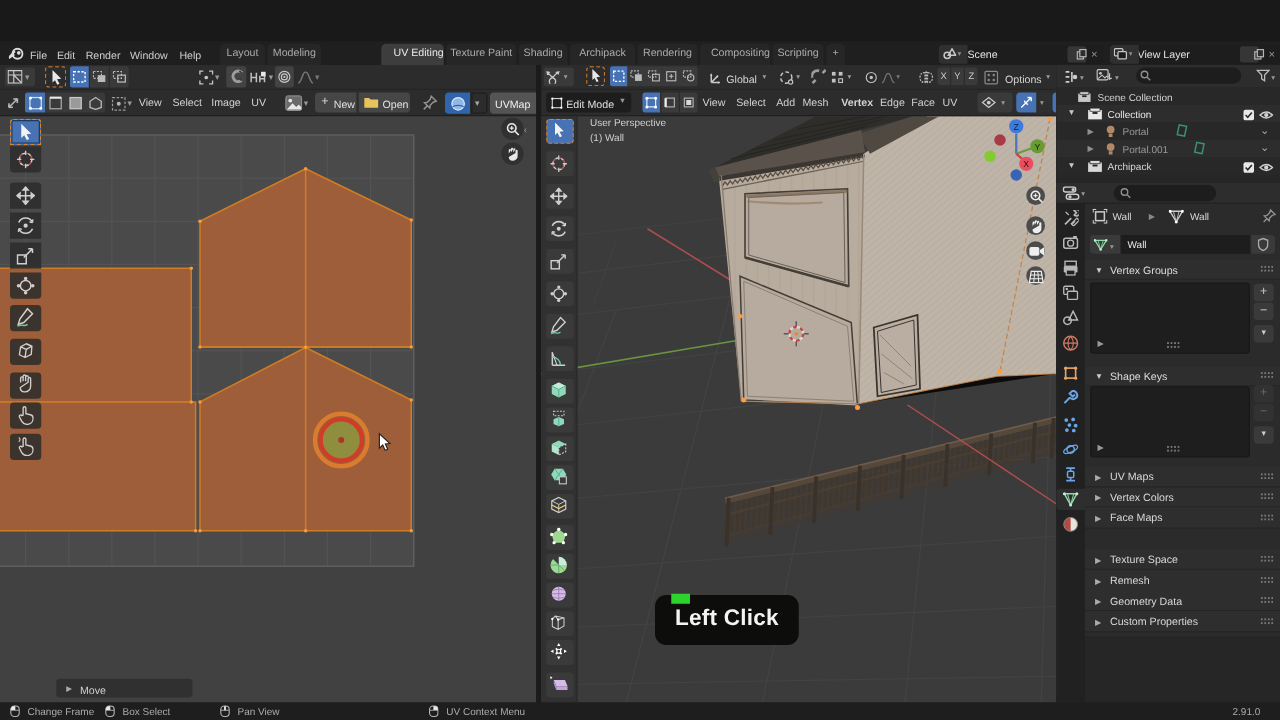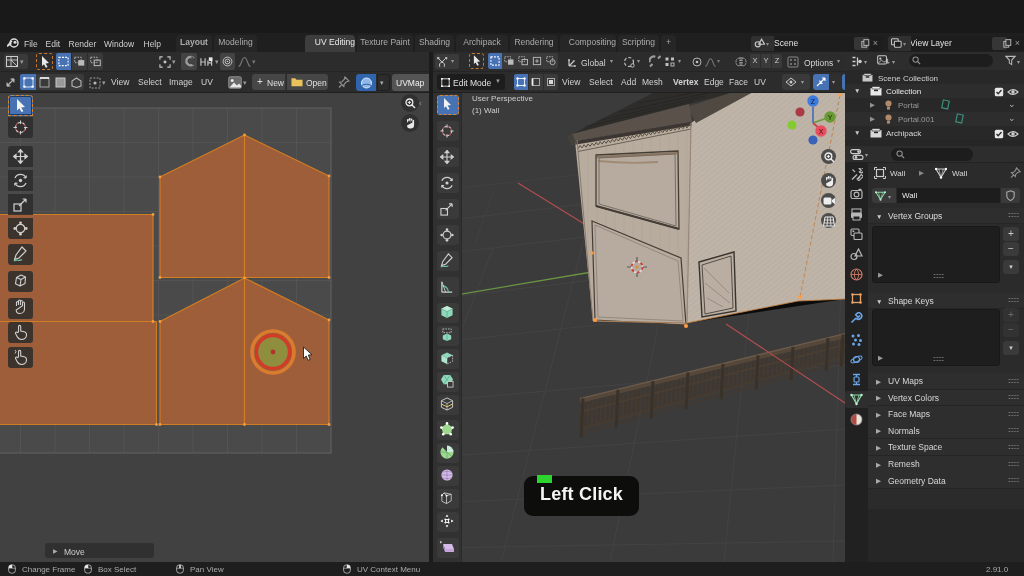--- a/index.html
+++ b/index.html
@@ -29,21 +29,21 @@
   <circle cx="14" cy="12" r="8" fill="none" stroke="#dcdcdc" stroke-width="3"></circle>
   <circle cx="16" cy="10.5" r="3" fill="#dcdcdc"></circle>
   <path d="M1 17 L10 8 M0 19 L9 13" stroke="#dcdcdc" stroke-width="3" fill="none"></path>
 </svg>
 <div class="abs txt" style="left:24px;top:38.5px;font-size:8.5px;">File</div>
 <div class="abs txt" style="left:45.5px;top:38.5px;font-size:8.5px;">Edit</div>
 <div class="abs txt" style="left:68.5px;top:38.5px;font-size:8.5px;">Render</div>
 <div class="abs txt" style="left:104px;top:38.5px;font-size:8.5px;">Window</div>
 <div class="abs txt" style="left:143.5px;top:38.5px;font-size:8.5px;">Help</div>
 
-<div class="wtab" style="left:176px;width:36px;font-weight:bold;">Layout</div>
+<div class="wtab" style="left:176px;width:36px;">Layout</div>
 <div class="wtab" style="left:214px;width:43px;">Modeling</div>
 <div class="wtab" style="left:259px;width:44px;margin-top:44px;">Sculpting</div>
 <div class="wtab wtab-a" style="left:305px;width:50px;text-align:right;">UV Editing</div>
 <div class="wtab" style="left:357px;width:56px;">Texture Paint</div>
 <div class="wtab" style="left:415px;width:39px;">Shading</div>
 <div class="wtab" style="left:456px;width:52px;">Archipack</div>
 <div class="wtab" style="left:510px;width:48px;">Rendering</div>
 <div class="wtab" style="left:560px;width:56px;text-align:right;">Compositing</div>
 <div class="wtab" style="left:618px;width:41px;">Scripting</div>
 <div class="wtab" style="left:661px;width:15px;">+</div>
@@ -980,38 +980,38 @@
   <div class="prow" style="top:226.5px;">
         <span class="ar">▶</span>
         <span class="tt">UV Maps</span>
         <span class="dd dots"></span>
       </div>
   <div class="prow" style="top:259.7px;">
         <span class="ar">▶</span>
         <span class="tt">Face Maps</span>
         <span class="dd dots"></span>
       </div>
-  <div class="prow" style="top:276.3px;">
-        <span class="ar">▶</span>
-        <span class="tt">Normals</span>
-        <span class="dd dots"></span>
-      </div>
   <div class="prow" style="top:292.9px;">
         <span class="ar">▶</span>
         <span class="tt">Texture Space</span>
         <span class="dd dots"></span>
       </div>
   <div class="prow" style="top:309.5px;">
         <span class="ar">▶</span>
         <span class="tt">Remesh</span>
         <span class="dd dots"></span>
       </div>
   <div class="prow" style="top:326.1px;">
         <span class="ar">▶</span>
         <span class="tt">Geometry Data</span>
+        <span class="dd dots"></span>
+      </div>
+  <div class="prow" style="top:342.7px;">
+        <span class="ar">▶</span>
+        <span class="tt">Custom Properties</span>
         <span class="dd dots"></span>
       </div>
   <div class="abs" style="left:23px;top:363px;width:156px;height:53px;background:#262626;"></div>
 </div>
 
 <div class="abs" id="statusbar" style="left:0;top:562px;width:1024px;height:14px;background:#1e1e1e;"></div>
 <svg class="abs" style="left:8px;top:564px;" width="8" height="10" viewBox="0 0 10 12">
       <rect x="0.8" y="0.8" width="8.4" height="10.4" rx="3.5" fill="none" stroke="#b5b5b5" stroke-width="1.1"></rect>
       <path d="M0.8 5 h8.4 M5 0.8 V5" stroke="#b5b5b5" stroke-width="0.9"></path>
       <path d="M0.9 4.8 V4 a4.1 3.2 0 0 1 4.1 -3.2 V4.8 Z" fill="#e8e8e8"></path>

